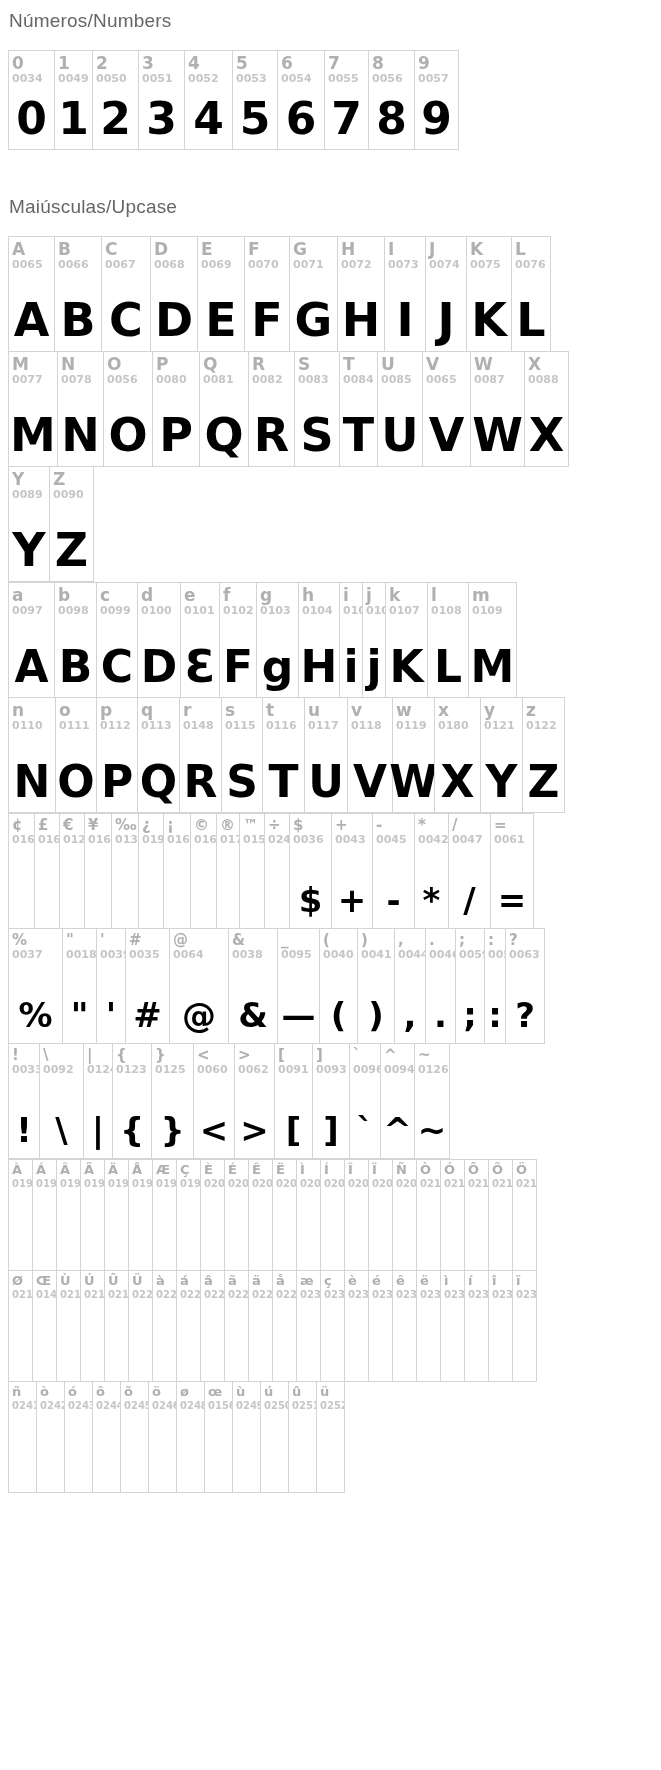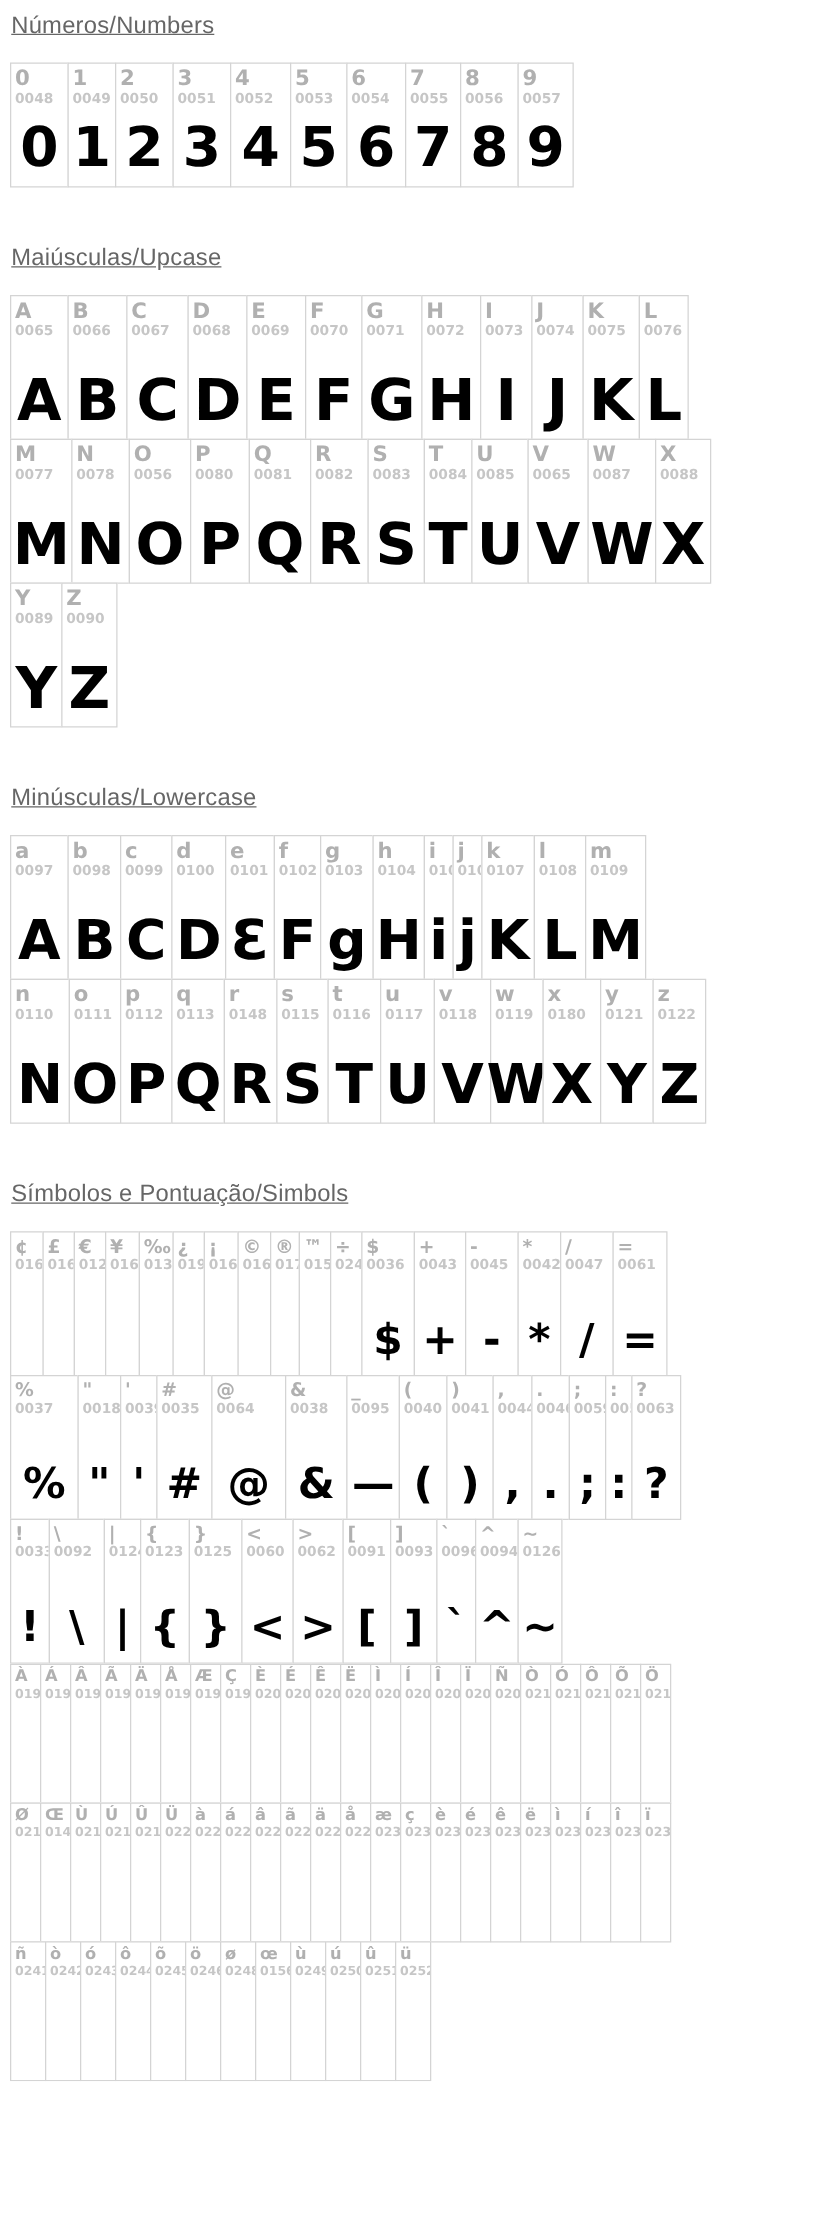--- a/index.html
+++ b/index.html
@@ -13,21 +13,20 @@
   *{box-sizing:border-box;}
   html,body{background:var(--background);}
   body{margin:8px 0 8px 8px; width:645px; font-family:"DejaVu Sans",sans-serif;}
   .section-title{
     font-family:"Liberation Sans",sans-serif;
     font-weight:400;
     color:var(--title-color);
     font-size:19px;
     letter-spacing:.2px;
     margin:46px 0 18px 1px;
-    text-decoration:underline;
   }
   .sec:first-child .section-title{margin-top:2px;}
   .glyph-table{display:block;}
   .glyph-row{display:flex; align-items:stretch;}
   .glyph-row + .glyph-row{margin-top:-1px;}
   .glyph-cell{
     flex:0 0 auto;
     border:1px solid var(--border-color);
     background:#fff;
     display:flex;
@@ -66,21 +65,21 @@
 <body>
 
 <main id="specimen">
     <section class="sec sec-numbers">
       <h2 class="section-title">Números/Numbers</h2>
       <div class="glyph-table">
         <div class="glyph-row">
           <div class="glyph-cell" style="width: 47px;">
             <div class="cell-head">
               <div class="cell-char">0</div>
-              <div class="cell-code">0048</div>
+              <div class="cell-code">0034</div>
             </div>
             <div class="cell-glyph">0</div>
           </div>
           <div class="glyph-cell" style="width: 39px;">
             <div class="cell-head">
               <div class="cell-char">1</div>
               <div class="cell-code">0049</div>
             </div>
             <div class="cell-glyph">1</div>
           </div>
@@ -330,21 +329,20 @@
             <div class="cell-head">
               <div class="cell-char">Z</div>
               <div class="cell-code">0090</div>
             </div>
             <div class="cell-glyph">Z</div>
           </div>
         </div>
       </div>
     </section>
     <section class="sec sec-lowercase">
-      <h2 class="section-title">Minúsculas/Lowercase</h2>
       <div class="glyph-table">
         <div class="glyph-row">
           <div class="glyph-cell" style="width: 47px;">
             <div class="cell-head">
               <div class="cell-char">a</div>
               <div class="cell-code">0097</div>
             </div>
             <div class="cell-glyph">A</div>
           </div>
           <div class="glyph-cell" style="width: 43px;">
@@ -521,21 +519,20 @@
             <div class="cell-head">
               <div class="cell-char">z</div>
               <div class="cell-code">0122</div>
             </div>
             <div class="cell-glyph">Z</div>
           </div>
         </div>
       </div>
     </section>
     <section class="sec sec-symbols">
-      <h2 class="section-title">Símbolos e Pontuação/Simbols</h2>
       <div class="glyph-table">
         <div class="glyph-row">
           <div class="glyph-cell" style="width: 27px;">
             <div class="cell-head">
               <div class="cell-char">¢</div>
               <div class="cell-code">0162</div>
             </div>
             <div class="cell-glyph"></div>
           </div>
           <div class="glyph-cell" style="width: 26px;">

